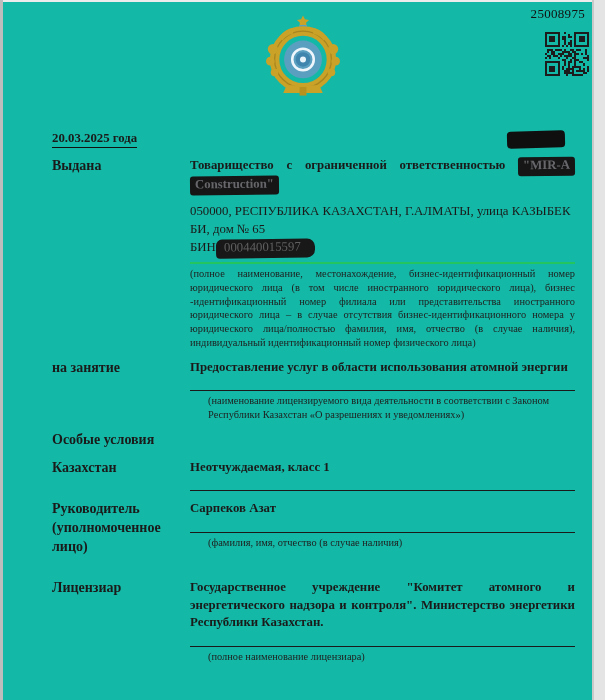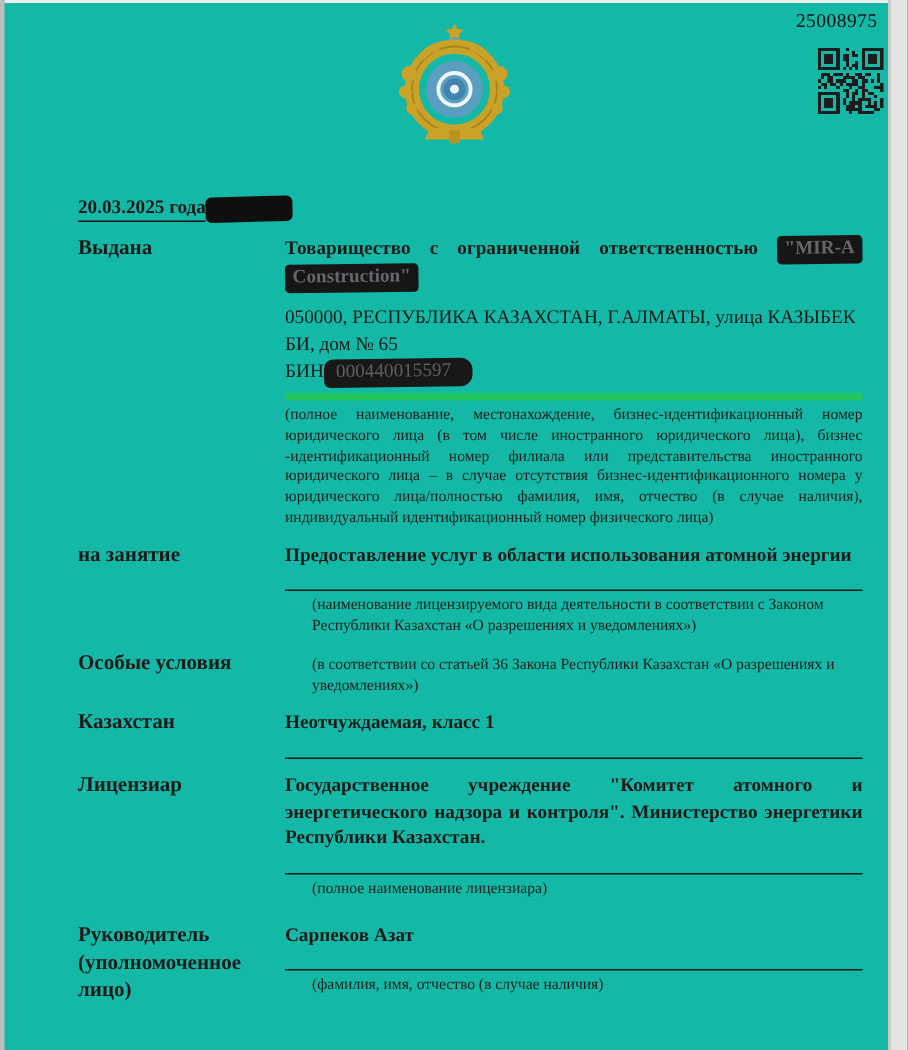--- a/index.html
+++ b/index.html
@@ -23,37 +23,37 @@
 
   .emblem{position:absolute; top:14px; left:50%; transform:translateX(-50%); width:86px; height:84px;}
 
   .title{
     position:absolute; top:101px; left:0; width:100%; text-align:center;
     font-weight:bold; font-size:16.5px; letter-spacing:1.5px; color:#111;
   }
 
   .content{position:absolute; left:52px; top:131px; width:523px;}
 
-  .date-row{display:flex; align-items:flex-start; margin-bottom:9px;}
+  .date-row{display:flex; justify-content:space-between; align-items:flex-start; margin-bottom:9px;}
   .issue-date{font-weight:bold; font-size:12.8px; border-bottom:1.3px solid #111; padding-bottom:1px;}
   .redact-blob{
     display:inline-block; background:#0f0f0f; border-radius:4px;
     width:58px; height:17px; transform:rotate(-1.5deg); margin-right:10px;
   }
 
   .row{display:flex; margin-bottom:9px;}
   .label{width:138px; flex-shrink:0; font-weight:bold; font-size:14px; line-height:1.35; padding-right:6px; box-sizing:border-box;}
   .value-col{flex:1; min-width:0;}
   .val{font-size:12.8px; line-height:1.38; margin:0;}
   .bold{font-weight:bold;}
   .justify{text-align:justify;}
   .ruled{border-bottom:1px solid #1a1a1a; padding-bottom:14px;}
   .hint{font-size:10.4px; line-height:1.32; color:#1f1f1f; margin:2px 0 0 0;}
   .hint.center{padding:1px 18px 0 18px;}
-  .hint.topline{border-top:5px solid #22c55e; margin-top:5px; padding-top:3px; text-align:justify;}
+  .hint.topline{border-top:2px solid #22c55e; margin-top:5px; padding-top:3px; text-align:justify;}
   .addr-block{margin-top:9px;}
   .redact-text{
     display:inline-block; background:#161616; color:rgba(170,170,178,0.55);
     border-radius:3px; padding:0 5px 1px 5px; transform:rotate(-0.6deg);
     font-weight:bold;
   }
   .redact-bin{
     display:inline-block; background:#181818; color:rgba(165,165,165,0.5);
     border-radius:6px 8px 8px 4px; padding:0 14px 1px 8px; transform:rotate(-0.8deg);
   }
@@ -342,41 +342,40 @@
       <div class="label">на занятие</div>
       <div class="value-col">
         <p class="val bold ruled">Предоставление услуг в области использования атомной энергии</p>
         <p class="hint center">(наименование лицензируемого вида деятельности в соответствии с Законом Республики Казахстан «О разрешениях и уведомлениях»)</p>
       </div>
     </div>
 
     <div class="row">
       <div class="label">Особые условия</div>
       <div class="value-col">
-        <p class="hint center">(в соответствии со статьей 36 Закона Республики Казахстан «О разрешениях и уведомлениях»)</p>
       </div>
     </div>
 
     <div class="row">
       <div class="label">Казахстан</div>
       <div class="value-col">
         <p class="val bold ruled">Неотчуждаемая, класс 1</p>
       </div>
     </div>
 
+    <div class="row mb-lg">
+      <div class="label">Руководитель (уполномоченное лицо)</div>
+      <div class="value-col">
+        <p class="val bold ruled">Сарпеков Азат</p>
+        <p class="hint center">(фамилия, имя, отчество (в случае наличия)</p>
+      </div>
+    </div>
+
     <div class="row mb-md">
       <div class="label">Лицензиар</div>
       <div class="value-col">
         <p class="val bold justify ruled">Государственное учреждение "Комитет атомного и энергетического надзора и контроля". Министерство энергетики Республики Казахстан.</p>
         <p class="hint center">(полное наименование лицензиара)</p>
       </div>
     </div>
 
-    <div class="row mb-lg">
-      <div class="label">Руководитель (уполномоченное лицо)</div>
-      <div class="value-col">
-        <p class="val bold ruled">Сарпеков Азат</p>
-        <p class="hint center">(фамилия, имя, отчество (в случае наличия)</p>
-      </div>
-    </div>
-
   </div>
 </div>
 
 </body></html>

